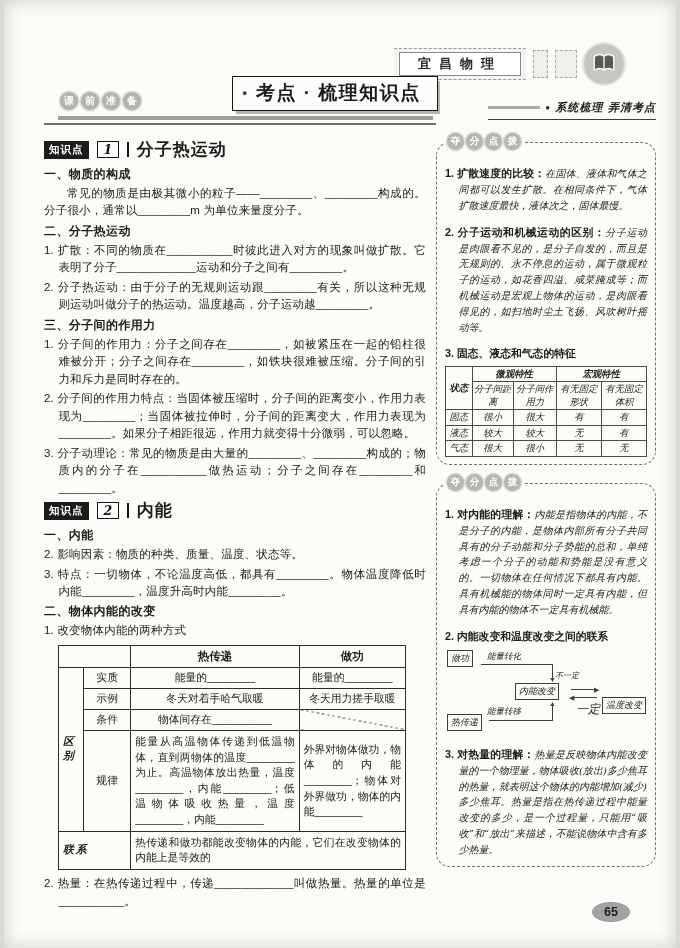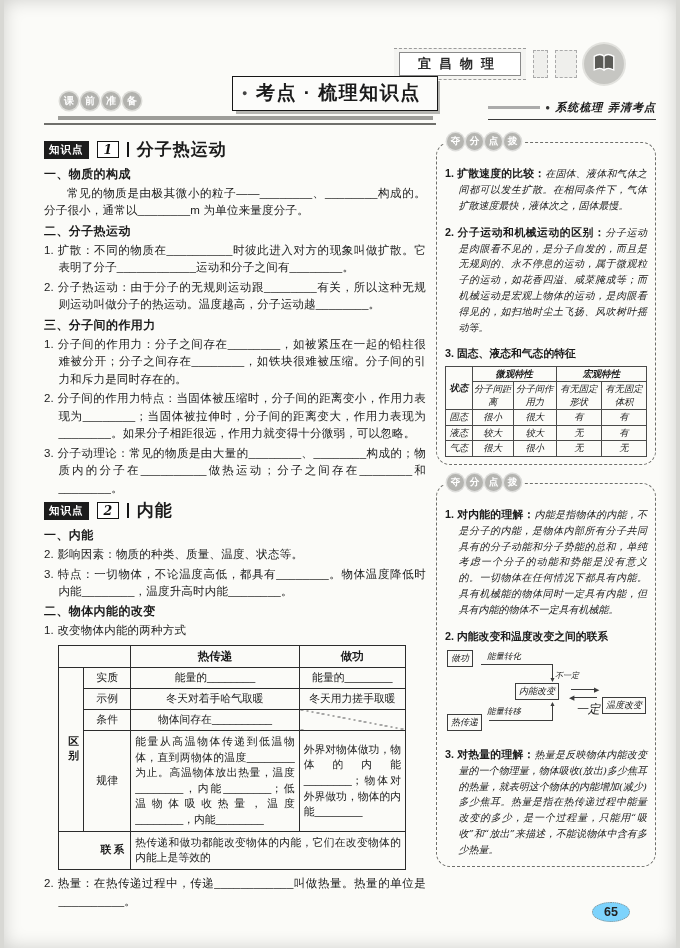--- a/index.html
+++ b/index.html
@@ -50,21 +50,21 @@
   .para.indent{text-indent:2em;}
   .item{padding-left:1.25em;text-indent:-1.25em;}
 
   
   table{border-collapse:collapse;}
   .main-table{width:348px;margin:5px 0 5px 14px;border:1.6px solid #2c2c2c;font-size:10.8px;table-layout:fixed;}
   .main-table td,.main-table th{border:1px solid #2c2c2c;padding:3px 4px;vertical-align:middle;}
   .main-table th{font-weight:bold;text-align:center;font-size:11.5px;}
   .main-table .c{text-align:center;}
   .main-table .l{text-align:left;line-height:1.45;text-align:justify;}
-  .main-table .lab{text-align:right;font-weight:bold;letter-spacing:2px;}
+  .main-table .lab{text-align:left;font-weight:bold;letter-spacing:2px;font-style:italic;}
   .main-table .sublab{text-align:center;}
   .diag-cell{background:linear-gradient(to right top,transparent 49.4%,#555 49.4%,#555 50.6%,transparent 50.6%);}
 
   
   .tip-box{position:relative;border:1.4px dashed #6e6e6a;border-radius:14px;padding:12px 8px 7px;margin:6px 0 18px;}
   .tip-badge{position:absolute;top:-10px;left:7px;display:flex;gap:2px;background:#fbfbf8;padding:0 3px;}
   .tip-circle{width:17px;height:17px;border-radius:50%;background:#b5b5b1;color:#fff;font-size:9.5px;font-weight:bold;
               display:flex;align-items:center;justify-content:center;box-shadow:0 0 0 1.4px #dddddb;}
   .tip-item{font-size:10px;line-height:1.58;font-family:"DejaVu Serif","Liberation Serif",serif;font-style:italic;
             text-align:justify;padding-left:1.35em;text-indent:-1.35em;margin-bottom:1px;}
@@ -79,21 +79,21 @@
   
   .diag{position:relative;height:88px;margin:3px 0 4px;font-style:normal;}
   .dbox{position:absolute;border:1px solid #3d3d3d;font-size:9px;padding:1px 3px;background:#fbfbf8;
         font-family:"DejaVu Serif",serif;font-style:italic;white-space:nowrap;}
   .dbox.strong{border-width:1.6px;}
   .dlbl{position:absolute;font-size:8.5px;font-family:"DejaVu Serif",serif;font-style:italic;white-space:nowrap;}
   .dline{position:absolute;background:#3d3d3d;}
   .dhead{position:absolute;font-size:7px;color:#3d3d3d;line-height:1;}
 
   
-  .page-num{position:absolute;bottom:26px;right:46px;background:#7dd3fc;border:1.4px dotted #8a8a86;
+  .page-num{position:absolute;bottom:26px;right:46px;background:#a3a3a3;border:1.4px dotted #8a8a86;
             border-radius:50%;padding:2px 11px;font-size:12.5px;font-weight:bold;color:#222;}
 </style>
 </head>
 <body>
 
 <div class="page">
 
   <div class="brand">
     <div class="brand-outer">
       <div class="brand-box">宜昌物理</div>

